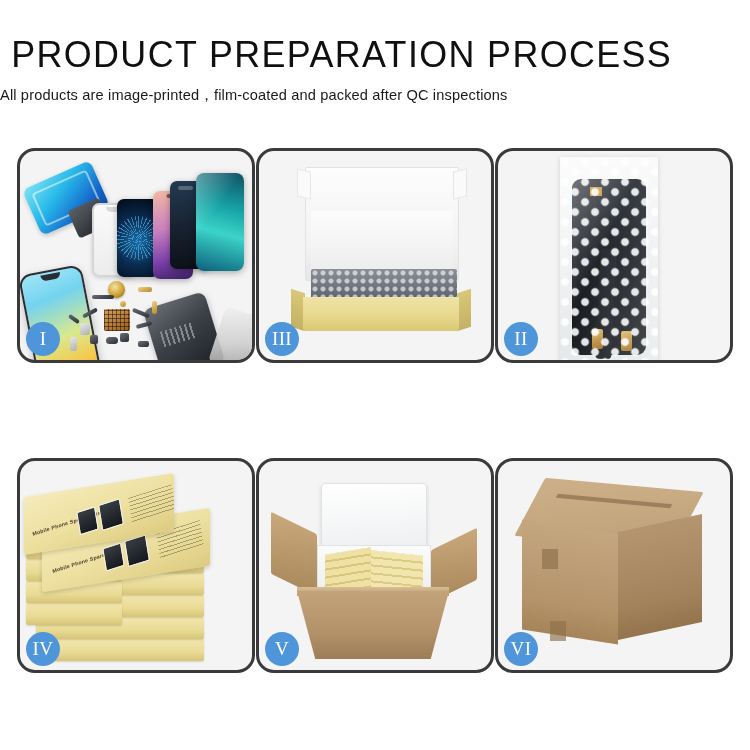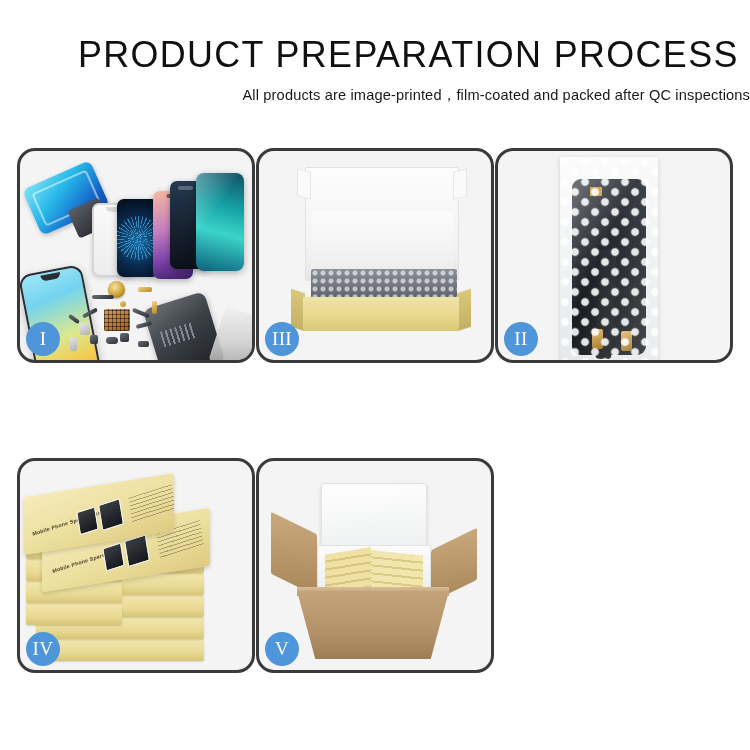--- a/index.html
+++ b/index.html
@@ -12,21 +12,21 @@
     height: 750px;
     font-family: "Liberation Sans", sans-serif;
     overflow: hidden;
     position: relative;
   }
 
   
   .header {
     width: 750px;
     padding-top: 36px;
-    text-align: right;
+    text-align: left;
   }
   .page-title {
     font-family: "Liberation Sans", sans-serif;
     font-size: 37px;
     font-weight: 400;
     letter-spacing: 1.4px;
     color: #101010;
     line-height: 1.05;
     margin: 0;
     white-space: nowrap;
@@ -600,14 +600,25 @@
       <div class="p5-foamlid"></div>
       <div class="p5-foambody"></div>
       <div class="p5-yellowA"></div>
       <div class="p5-yellowB"></div>
       <div class="p5-cartonrim"></div>
       <div class="p5-cartonfront"></div>
     </div>
     <div class="badge">V</div>
   </div>
 
+  <div class="panel">
+    <div class="panel-stage">
+      <div class="p6-top"></div>
+      <div class="p6-seam"></div>
+      <div class="p6-side"></div>
+      <div class="p6-front"></div>
+      <div class="p6-tape" style="left:44px;top:88px;"></div>
+      <div class="p6-tape" style="left:52px;top:160px;"></div>
+    </div>
+    <div class="badge">VI</div>
+  </div>
 
 </div>
 
 </body></html>

